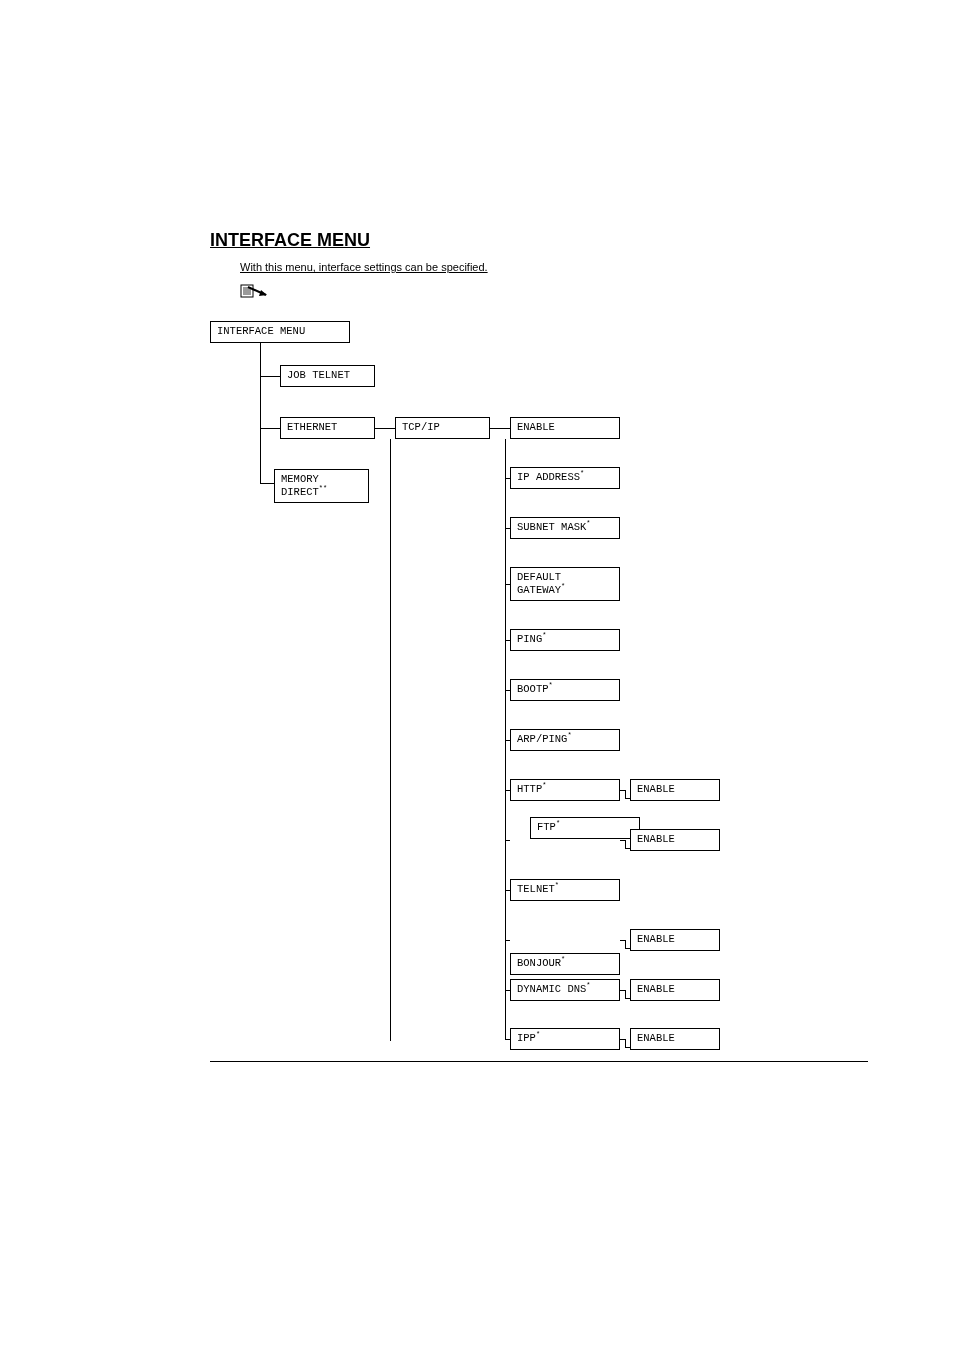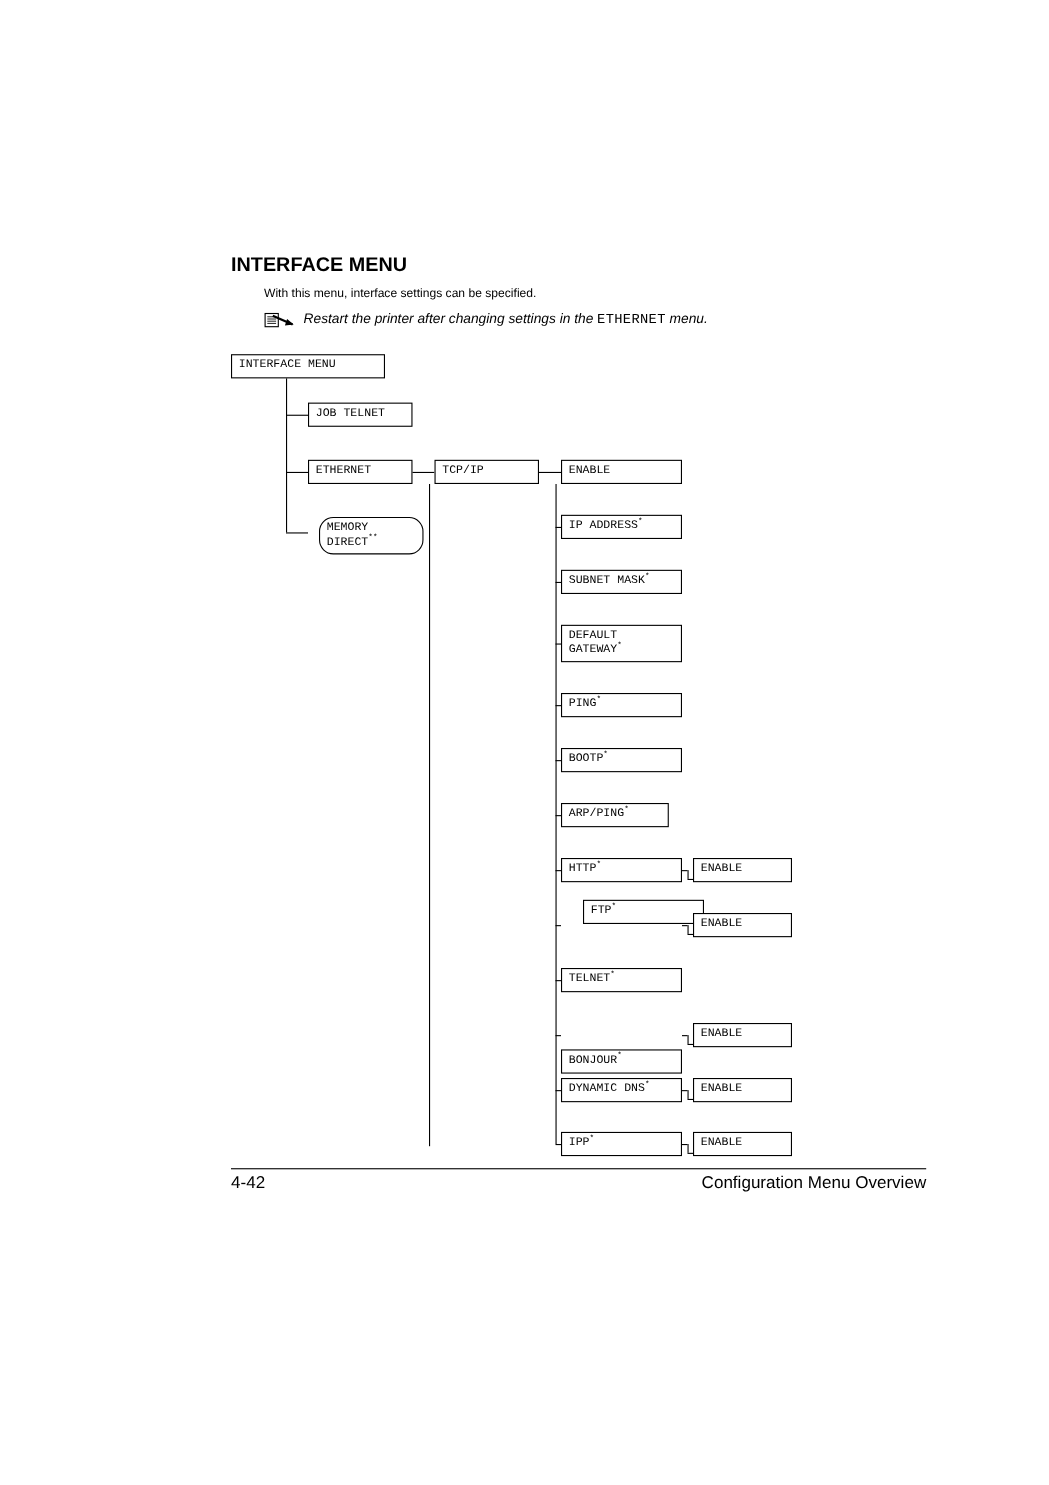--- a/index.html
+++ b/index.html
@@ -5,22 +5,23 @@
   * { box-sizing: border-box; }
   body {
     margin: 0;
     padding: 0;
     background: #fff;
     font-family: Arial, Helvetica, sans-serif;
     color: #000;
     width: 954px;
   }
   .page {
-    padding: 230px 112px 120px 210px;
+    padding: 230px 86px 120px 210px;
     width: 954px;
+    text-decoration: underline;
   }
   .heading {
     font-size: 18px;
     font-weight: bold;
     margin: 0 0 10px 0;
   }
   .intro {
     font-size: 11px;
     margin: 6px 0 6px 30px;
   }
@@ -92,39 +93,36 @@
       <svg width="28" height="16" viewBox="0 0 28 16">
         <rect x="1" y="2" width="12" height="12" fill="none" stroke="#000" stroke-width="1"></rect>
         <line x1="3" y1="5" x2="11" y2="5" stroke="#000" stroke-width="0.8"></line>
         <line x1="3" y1="7" x2="11" y2="7" stroke="#000" stroke-width="0.8"></line>
         <line x1="3" y1="9" x2="11" y2="9" stroke="#000" stroke-width="0.8"></line>
         <line x1="3" y1="11" x2="11" y2="11" stroke="#000" stroke-width="0.8"></line>
         <path d="M8 4 L26 12" stroke="#000" stroke-width="2" fill="none"></path>
         <path d="M21 7 L27 12 L19 13 Z" fill="#000"></path>
       </svg>
     </span>
-    <span class="note-text">
-      <span>Restart the printer after changing settings in the </span><span class="mono-inline">ETHERNET</span><span> menu.</span>
-    </span>
   </div>
 
   <div class="diagram">
 
     <div class="box single" style="left:0px; top:0px; width:140px;">INTERFACE MENU</div>
 
     <div class="line v" style="left:50px; top:22px; height:140px;"></div>
 
     <div class="line h" style="left:50px; top:55px; width:20px;"></div>
     <div class="box single" style="left:70px; top:44px; width:95px;">JOB TELNET</div>
 
     <div class="line h" style="left:50px; top:107px; width:20px;"></div>
     <div class="box single" style="left:70px; top:96px; width:95px;">ETHERNET</div>
 
     <div class="line h" style="left:50px; top:162px; width:20px;"></div>
-    <div class="box double" style="left:80px; top:148px; width:95px;border-radius:13px;">
+    <div class="box double" style="left:64px; top:148px; width:95px;">
       <div><span>MEMORY</span></div>
       <div><span>DIRECT</span><span class="sup">**</span></div>
     </div>
 
     <div class="line h" style="left:165px; top:107px; width:20px;"></div>
     <div class="box single" style="left:185px; top:96px; width:95px;">TCP/IP</div>
 
     <div class="line v" style="left:180px; top:118px; height:602px;"></div>
 
     <div class="line v" style="left:295px; top:118px; height:600px;"></div>
@@ -153,21 +151,21 @@
     <div class="box single" style="left:300px; top:308px; width:110px;">
       <div><span>PING</span><span class="sup">*</span></div>
     </div>
 
     <div class="line h" style="left:295px; top:369px; width:5px;"></div>
     <div class="box single" style="left:300px; top:358px; width:110px;">
       <div><span>BOOTP</span><span class="sup">*</span></div>
     </div>
 
     <div class="line h" style="left:295px; top:419px; width:5px;"></div>
-    <div class="box single" style="left:300px; top:408px; width:98px;">
+    <div class="box single" style="left:300px; top:408px; width:110px;">
       <div><span>ARP/PING</span><span class="sup">*</span></div>
     </div>
 
     <div class="line h" style="left:295px; top:469px; width:5px;"></div>
     <div class="box single" style="left:300px; top:458px; width:110px;">
       <div><span>HTTP</span><span class="sup">*</span></div>
     </div>
     <div class="line h" style="left:410px; top:469px; width:5px;"></div>
     <div class="line v" style="left:415px; top:469px; height:8px;"></div>
     <div class="line h" style="left:415px; top:477px; width:5px;"></div>
@@ -210,17 +208,13 @@
       <div><span>IPP</span><span class="sup">*</span></div>
     </div>
     <div class="line h" style="left:410px; top:718px; width:5px;"></div>
     <div class="line v" style="left:415px; top:718px; height:8px;"></div>
     <div class="line h" style="left:415px; top:726px; width:5px;"></div>
     <div class="box single" style="left:420px; top:707px; width:90px;">ENABLE</div>
 
   </div>
 
   <div class="footer-rule"></div>
-  <div class="footer">
-    <div class="footer-left">4-42</div>
-    <div class="footer-right">Configuration Menu Overview</div>
-  </div>
 </div>
 
 </body></html>

